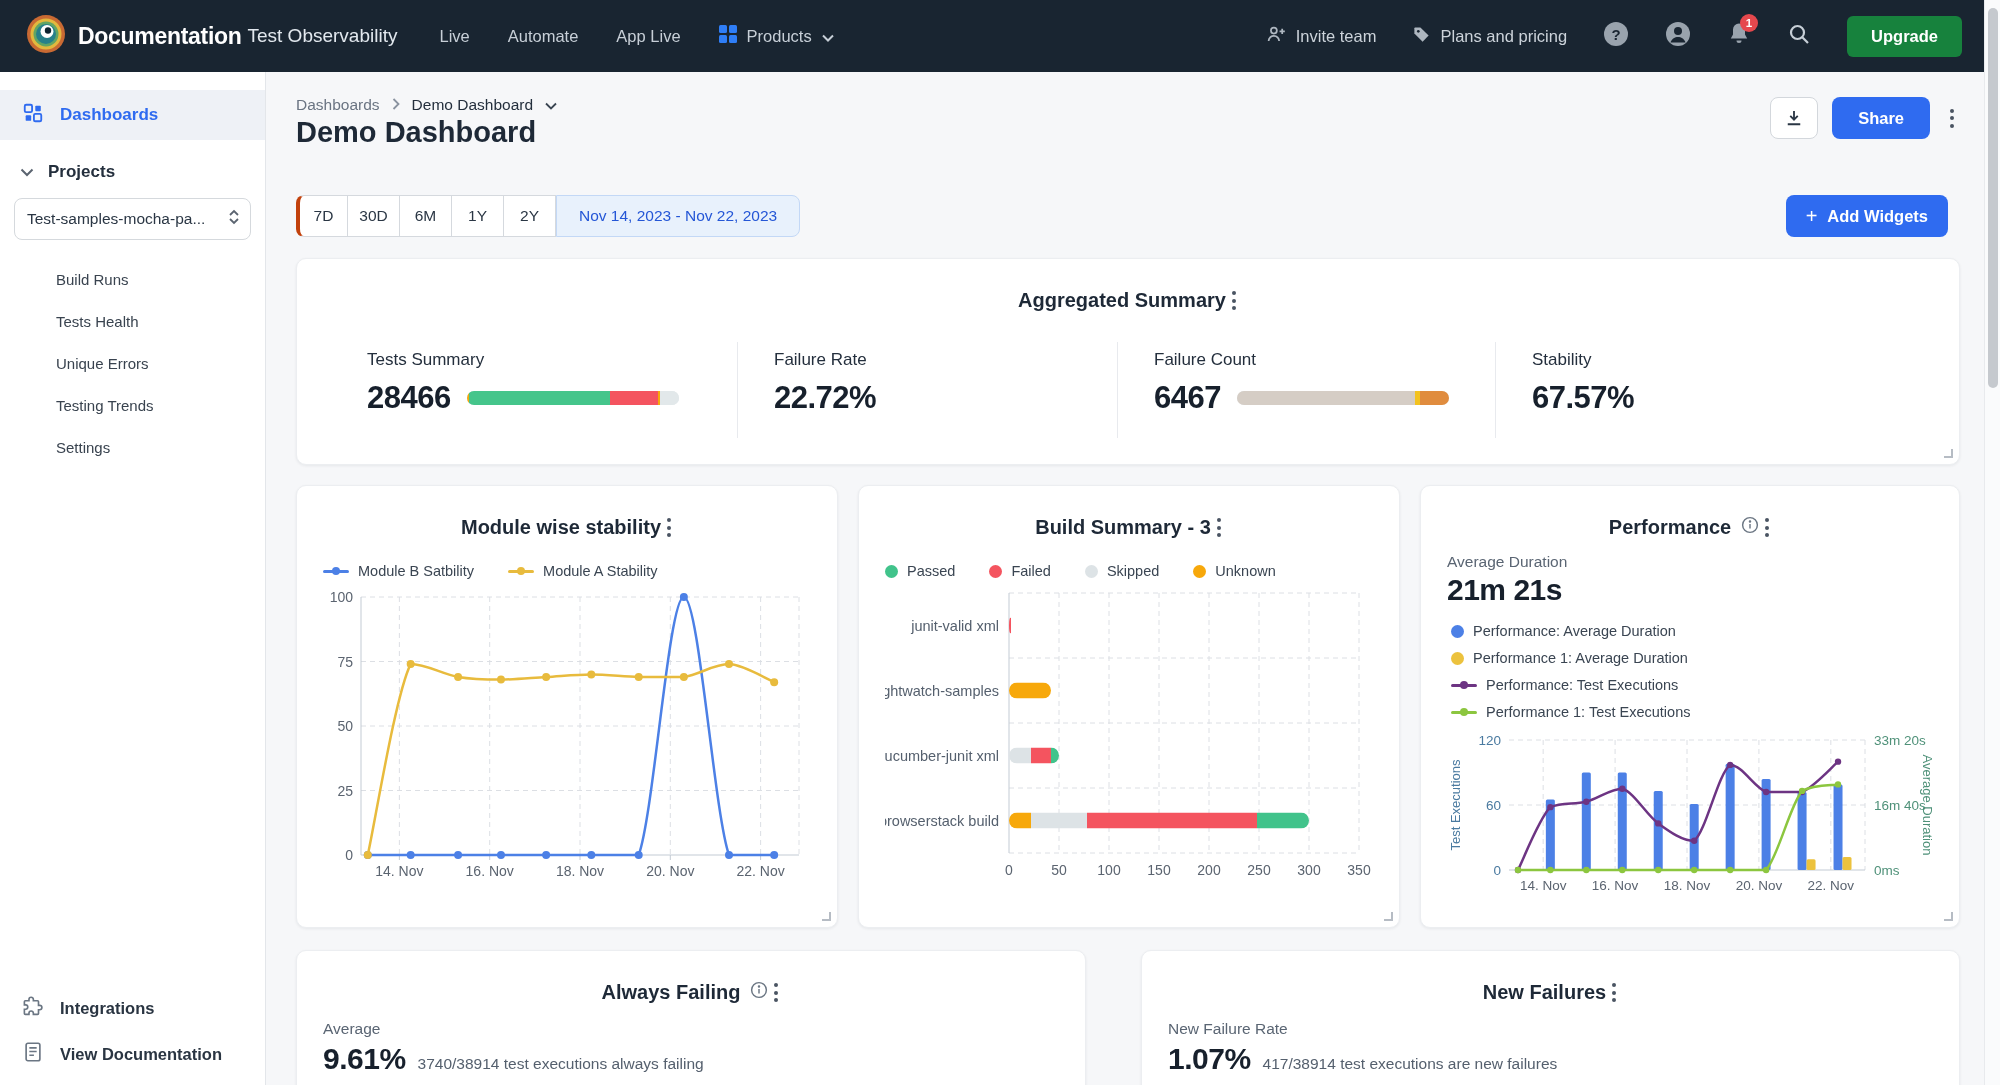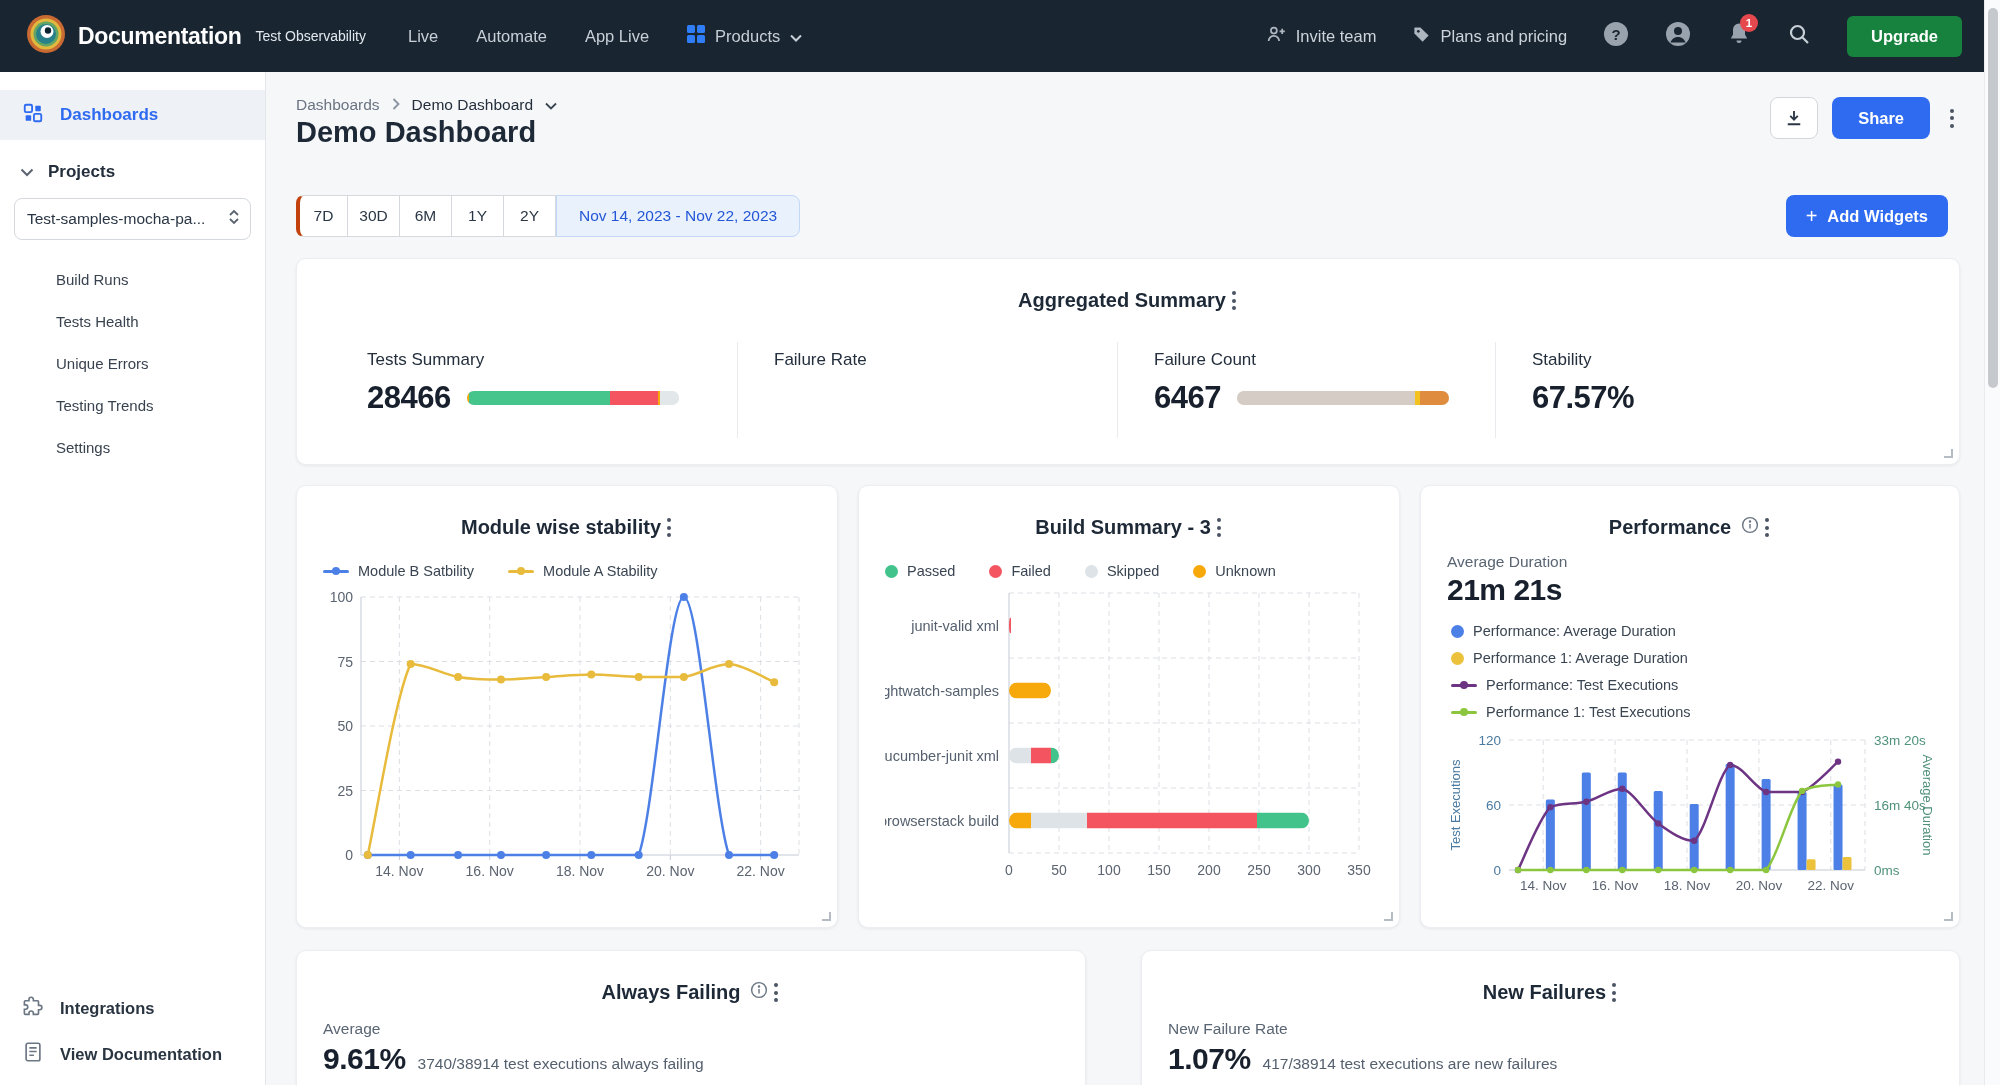--- a/index.html
+++ b/index.html
@@ -4,21 +4,21 @@
 <style>
   * { margin:0; padding:0; box-sizing:border-box; }
   html,body { width:2000px; height:1085px; }
   body { position:relative; overflow:hidden; background:#f6f7f9; font-family:"Liberation Sans",sans-serif; color:#242f3d; }
   svg text { font-family:"Liberation Sans",sans-serif; }
 
   
   .navbar { position:absolute; top:0; left:0; width:2000px; height:72px; background:#192531; display:flex; align-items:center; padding:0 22px 0 26px; z-index:10; }
   .nav-left { display:flex; align-items:center; }
   .brand { font-size:23px; font-weight:700; color:#ffffff; margin-left:12px; letter-spacing:-.3px; }
-  .product { font-size:14px; color:#e2e8ee; margin-left:14px; }
+  .product { font-size:19px; color:#e2e8ee; margin-left:6px; }
   .nav-links { display:flex; align-items:center; gap:38px; margin-left:42px; }
   .nav-link { font-size:16.5px; color:#c7cfd7; cursor:pointer; }
   .nav-products { display:flex; align-items:center; gap:10px; margin-left:38px; color:#c7cfd7; font-size:16.5px; cursor:pointer; }
   .nav-right { margin-left:auto; display:flex; align-items:center; gap:36px; }
   .nav-ico-text { display:flex; align-items:center; gap:9px; color:#ccd3da; font-size:16.5px; cursor:pointer; }
   .bell-wrap { position:relative; }
   .badge { position:absolute; top:-7px; right:-7px; min-width:18px; height:18px; border-radius:9px; background:#e5484d; color:#fff; font-size:11.5px; font-weight:700; display:flex; align-items:center; justify-content:center; padding:0 4px; }
   .upgrade { background:#17823d; color:#fff; font-size:16.5px; font-weight:600; border:none; border-radius:6px; padding:11px 24px; cursor:pointer; margin-right:16px; }
 
   
@@ -312,20 +312,23 @@
               <span style="width: 1.2%; background: rgb(247, 168, 11);"></span>
               <span style="width: 66.2%; background: rgb(69, 197, 139);"></span>
               <span style="width: 22.7%; background: rgb(244, 84, 95);"></span>
               <span style="width: 0.9%; background: rgb(247, 168, 11);"></span>
               <span style="width: 9%; background: rgb(226, 232, 234);"></span>
             </span>
         </div>
       </div>
       <div class="metric">
         <div class="metric-label">Failure Rate</div>
+        <div class="metric-line">
+          <span class="metric-value">22.72%</span>
+        </div>
       </div>
       <div class="metric">
         <div class="metric-label">Failure Count</div>
         <div class="metric-line">
           <span class="metric-value">6467</span>
           <span class="minibar">
               <span style="width: 84%; background: rgb(213, 205, 197);"></span>
               <span style="width: 2.5%; background: rgb(243, 194, 31);"></span>
               <span style="width: 13.5%; background: rgb(224, 140, 62);"></span>
             </span>

